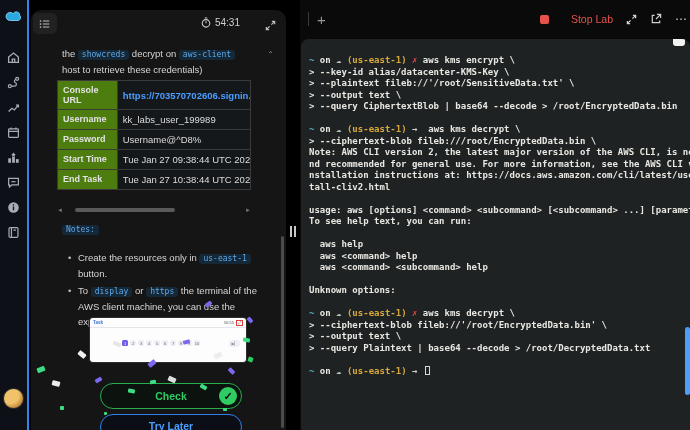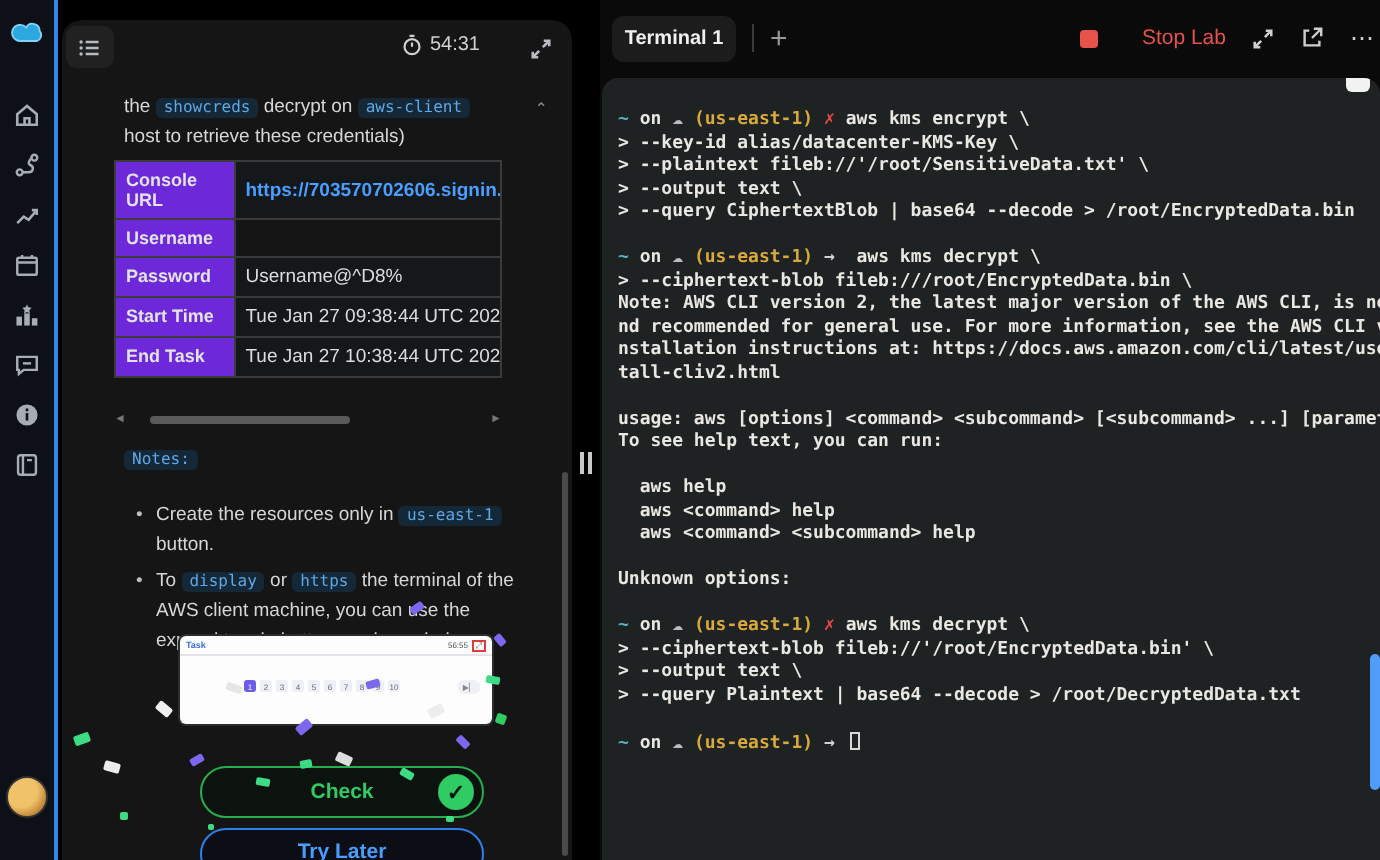--- a/index.html
+++ b/index.html
@@ -21,21 +21,21 @@
   #panel-expand { position:absolute; right:10px; top:7px; color:#b8bcc2; }
   #scroll-up-caret { position:absolute; right:12px; top:40px; color:#8a8a8a; font-size:8px; }
 
   #intro { position:absolute; left:31px; top:36px; width:182px; color:#d6d6d6; font-size:9.5px; line-height:15px; }
   .chip { font-family:"DejaVu Sans Mono", monospace; font-size:8px; color:#5fa8e8; background:#152838; border-radius:3px; padding:0px 4px 1px; }
 
   
   #cred-table { position:absolute; left:26px; top:70px; width:194px; border:1px solid #3a3a3a; }
   .cred-row { display:flex; border-bottom:1px solid #3a3a3a; }
   .cred-row:last-child { border-bottom:none; }
-  .cred-label { width:60px; padding:4px 5px; background:#6d28d9; color:#e3e3e3; font-size:9px; font-weight:bold; border-right:1px solid #3a3a3a; }
+  .cred-label { width:60px; padding:4px 5px; background:#4d7c0f; color:#e3e3e3; font-size:9px; font-weight:bold; border-right:1px solid #3a3a3a; }
   .cred-value { width:133px; padding:4px 5px; background:#15181b; color:#dcdcdc; font-size:9.5px; white-space:nowrap; overflow:hidden; display:flex; flex-direction:column; justify-content:center; }
   .cred-value.link { color:#4a9eff; font-weight:bold; }
 
   
   #h-scroll { position:absolute; left:26px; top:196px; width:194px; height:8px; display:flex; align-items:center; color:#777; }
   #h-scroll .arr { font-size:6px; line-height:8px; }
   #h-thumb { position:absolute; left:18px; top:2px; width:100px; height:4px; background:#5a5a5a; border-radius:2px; }
 
   
   #notes-label { position:absolute; left:31px; top:215px; }
@@ -195,20 +195,23 @@
 
     <div id="cred-table">
         <div class="cred-row">
           <div class="cred-label">Console URL</div>
           <div class="cred-value link">
             <div>https://703570702606.signin.a</div>
           </div>
         </div>
         <div class="cred-row">
           <div class="cred-label">Username</div>
+          <div class="cred-value">
+            <div>kk_labs_user_199989</div>
+          </div>
         </div>
         <div class="cred-row">
           <div class="cred-label">Password</div>
           <div class="cred-value">
             <div>Username@^D8%</div>
           </div>
         </div>
         <div class="cred-row">
           <div class="cred-label">Start Time</div>
           <div class="cred-value">
@@ -290,23 +293,20 @@
       <div class="conf" style="left: 248px; top: 357px; width: 5px; height: 5px; background: rgb(46, 204, 98); transform: rotate(20deg);"></div>
     </div>
 
   <div id="splitter">
     <div class="grip"></div>
     <div class="grip"></div>
   </div>
 
   <div id="term">
     <div id="term-bar">
-      <div id="term-tab">
-        <span>Terminal 1</span>
-      </div>
       <div id="term-sep"></div>
       <div id="term-plus">+</div>
       <div id="term-actions">
         <div id="stop-lab">
           <span id="stop-square"></span>
           <span>Stop Lab</span>
         </div>
         <span class="bar-ic">
           <svg width="11" height="11" viewBox="0 0 12 12" fill="none" stroke="currentColor" stroke-width="1.4">
               <path d="M7.5 1.5 H10.5 V4.5 M10.5 1.5 L7 5 M4.5 10.5 H1.5 V7.5 M1.5 10.5 L5 7"></path>

